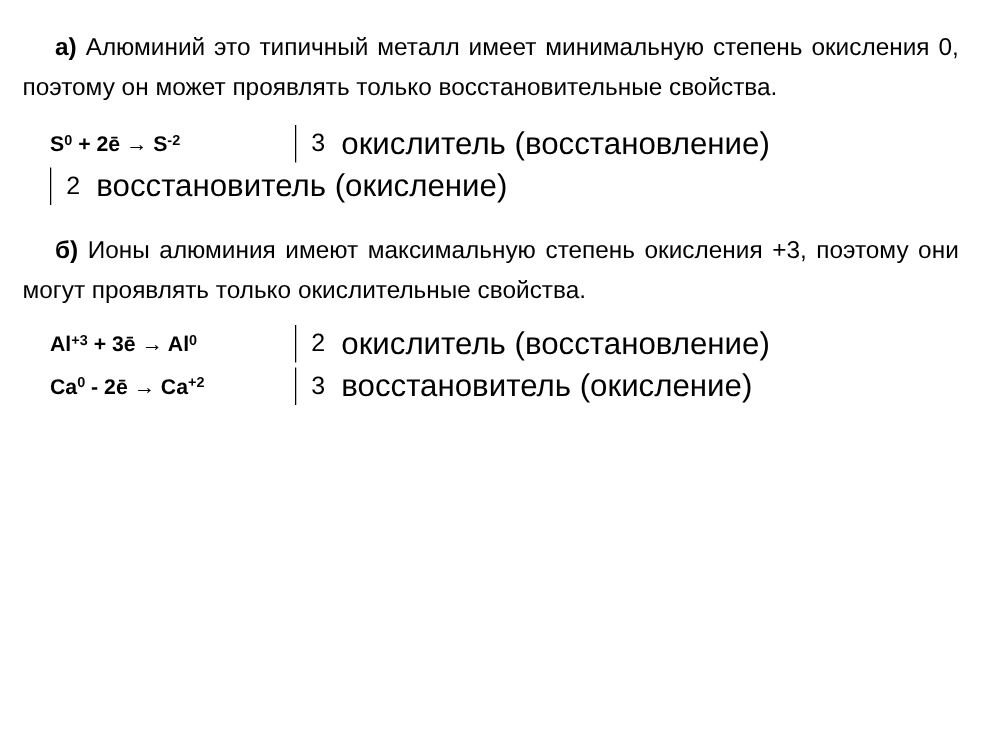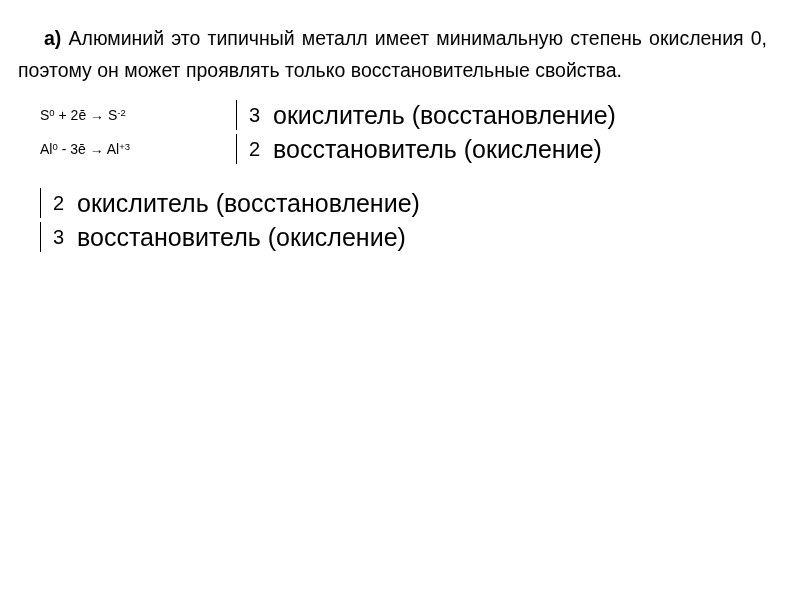--- a/index.html
+++ b/index.html
@@ -57,22 +57,23 @@
     padding: 4px 0 6px 6px;
   }
   .halfline {
     display: flex;
     align-items: center;
     margin-bottom: 4px;
     padding-left: 8px;
   }
   .half-eq {
     width: 196px;
-    font-size: 14px;
+    font-size: 17px;
     white-space: nowrap;
+    font-weight: bold;
   }
   .divider {
     width: 1px;
     height: 30px;
     background: #000;
     margin: 0 12px 0 0;
   }
   .coef {
     width: 24px;
     font-size: 20px;
@@ -116,46 +117,56 @@
         <span>+ 2ē</span>
         <span>→</span>
         <span>S</span><sup>-2</sup>
       </div>
       <div class="divider"></div>
       <div class="coef">3</div>
       <div class="role">окислитель (восстановление)</div>
     </div>
 
     <div class="halfline">
-      <div class="half-eq">
-        <span>Al</span><sup>0</sup>
-        <span>- 3ē</span>
-        <span>→</span>
-        <span>Al</span><sup>+3</sup>
-      </div>
       <div class="divider"></div>
       <div class="coef">2</div>
       <div class="role">восстановитель (окисление)</div>
     </div>
 
   </div>
 
   <div class="gap-mid"></div>
 
+  <p class="para para-b">
+    <span class="indent"></span><span class="lead">б)</span>
+    <span>Ионы алюминия имеют максимальную степень окисления +3, поэтому они могут проявлять только окислительные свойства.</span>
+  </p>
 
   <div class="block group-b">
 
 
     <div class="halfline">
+      <div class="half-eq">
+        <span>Al</span><sup>+3</sup>
+        <span>+ 3ē</span>
+        <span>→</span>
+        <span>Al</span><sup>0</sup>
+      </div>
       <div class="divider"></div>
       <div class="coef">2</div>
       <div class="role">окислитель (восстановление)</div>
     </div>
 
     <div class="halfline">
+      <div class="half-eq">
+        <span>Ca</span><sup>0</sup>
+        <span>- 2ē</span>
+        <span>→</span>
+        <span>Ca</span><sup>+2</sup>
+      </div>
       <div class="divider"></div>
       <div class="coef">3</div>
       <div class="role">восстановитель (окисление)</div>
     </div>
 
   </div>
 
 </div>
 
 </body></html>

